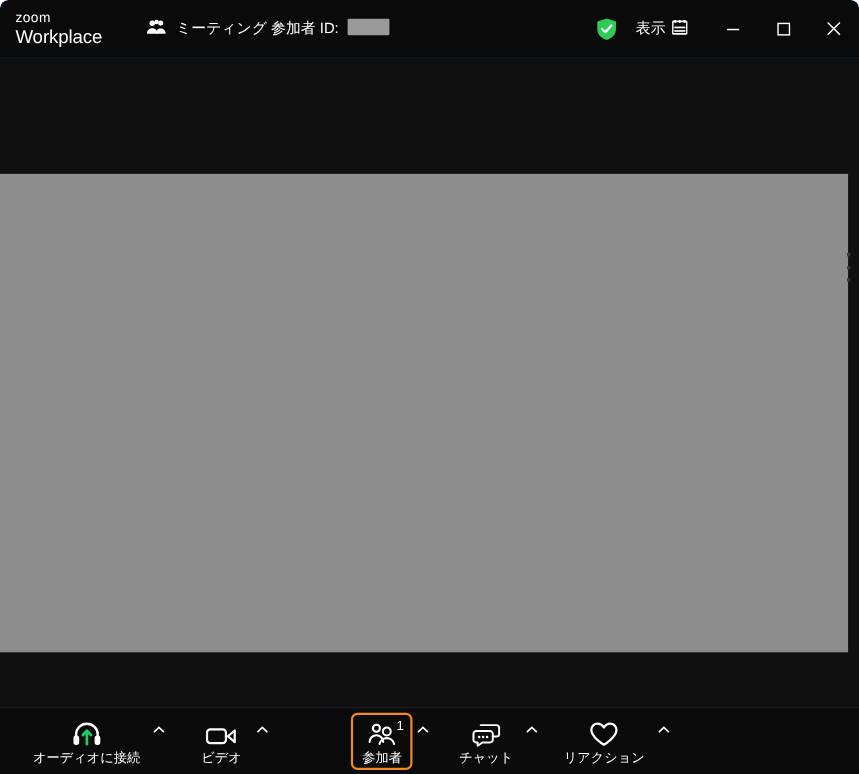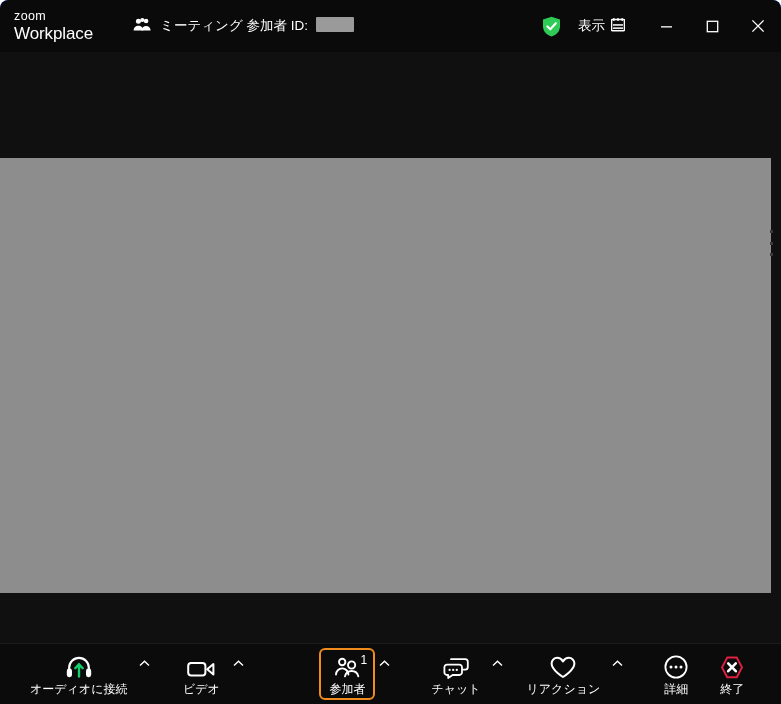--- a/index.html
+++ b/index.html
@@ -298,21 +298,21 @@
         </span>
         <span class="tlabel">参加者</span>
       </div>
       <div class="caret">
         <svg width="11" height="7" viewBox="0 0 11 7">
             <path d="M1 5.6 L5.5 1.3 L10 5.6" stroke="#ffffff" stroke-width="1.4" fill="none"></path>
           </svg>
       </div>
     </div>
 
-    <div class="grp" style="margin-left:30px;">
+    <div class="grp" style="margin-left:16px;">
       <div class="tool">
         <span class="ticon">
           <svg width="26" height="22" viewBox="0 0 26 22">
             <path d="M8.0 2.2 H22.2 a2.6 2.6 0 0 1 2.6 2.6 V10.0 a2.6 2.6 0 0 1 -2.6 2.6 H20.0" fill="none" stroke="#ffffff" stroke-width="1.8" stroke-linecap="round"></path>
             <path d="M16.4 7.6 H4.0 a2.6 2.6 0 0 0 -2.6 2.6 V15.4 a2.6 2.6 0 0 0 2.6 2.6 H5.2 V21.0 L9.6 18.0 H16.4 a2.6 2.6 0 0 0 2.6 -2.6 V10.2 a2.6 2.6 0 0 0 -2.6 -2.6 Z" fill="none" stroke="#ffffff" stroke-width="1.8" stroke-linejoin="round"></path>
             <circle cx="6.6" cy="12.9" r="1.15" fill="#ffffff"></circle>
             <circle cx="10.2" cy="12.9" r="1.15" fill="#ffffff"></circle>
             <circle cx="13.8" cy="12.9" r="1.15" fill="#ffffff"></circle>
           </svg>
         </span>
@@ -334,42 +334,18 @@
         </span>
         <span class="tlabel">リアクション</span>
       </div>
       <div class="caret">
         <svg width="11" height="7" viewBox="0 0 11 7">
             <path d="M1 5.6 L5.5 1.3 L10 5.6" stroke="#ffffff" stroke-width="1.4" fill="none"></path>
           </svg>
       </div>
     </div>
 
-    <div class="grp" style="margin-left:22px;">
-      <div class="tool">
-        <span class="ticon">
-          <svg width="24" height="24" viewBox="0 0 24 24">
-            <circle cx="12" cy="12" r="10.6" fill="none" stroke="#ffffff" stroke-width="1.8"></circle>
-            <circle cx="7.0" cy="12" r="1.5" fill="#ffffff"></circle>
-            <circle cx="12" cy="12" r="1.5" fill="#ffffff"></circle>
-            <circle cx="17.0" cy="12" r="1.5" fill="#ffffff"></circle>
-          </svg>
-        </span>
-        <span class="tlabel">詳細</span>
-      </div>
-    </div>
 
     <div class="spacer"></div>
 
-    <div class="grp" style="margin-right:24px;">
-      <div class="tool end">
-        <span class="ticon">
-          <svg width="24" height="23" viewBox="0 0 24 23">
-            <path d="M7.2 1.6 H16.8 L22.0 11.4 L16.8 21.2 H7.2 L2.0 11.4 Z" fill="none" stroke="#e02040" stroke-width="2.0" stroke-linejoin="round"></path>
-            <path d="M8.2 7.4 L15.8 15.2 M15.8 7.4 L8.2 15.2" stroke="#ffffff" stroke-width="2.6" stroke-linecap="round"></path>
-          </svg>
-        </span>
-        <span class="tlabel">終了</span>
-      </div>
-    </div>
 
   </div>
 </div>
 
 </body></html>

